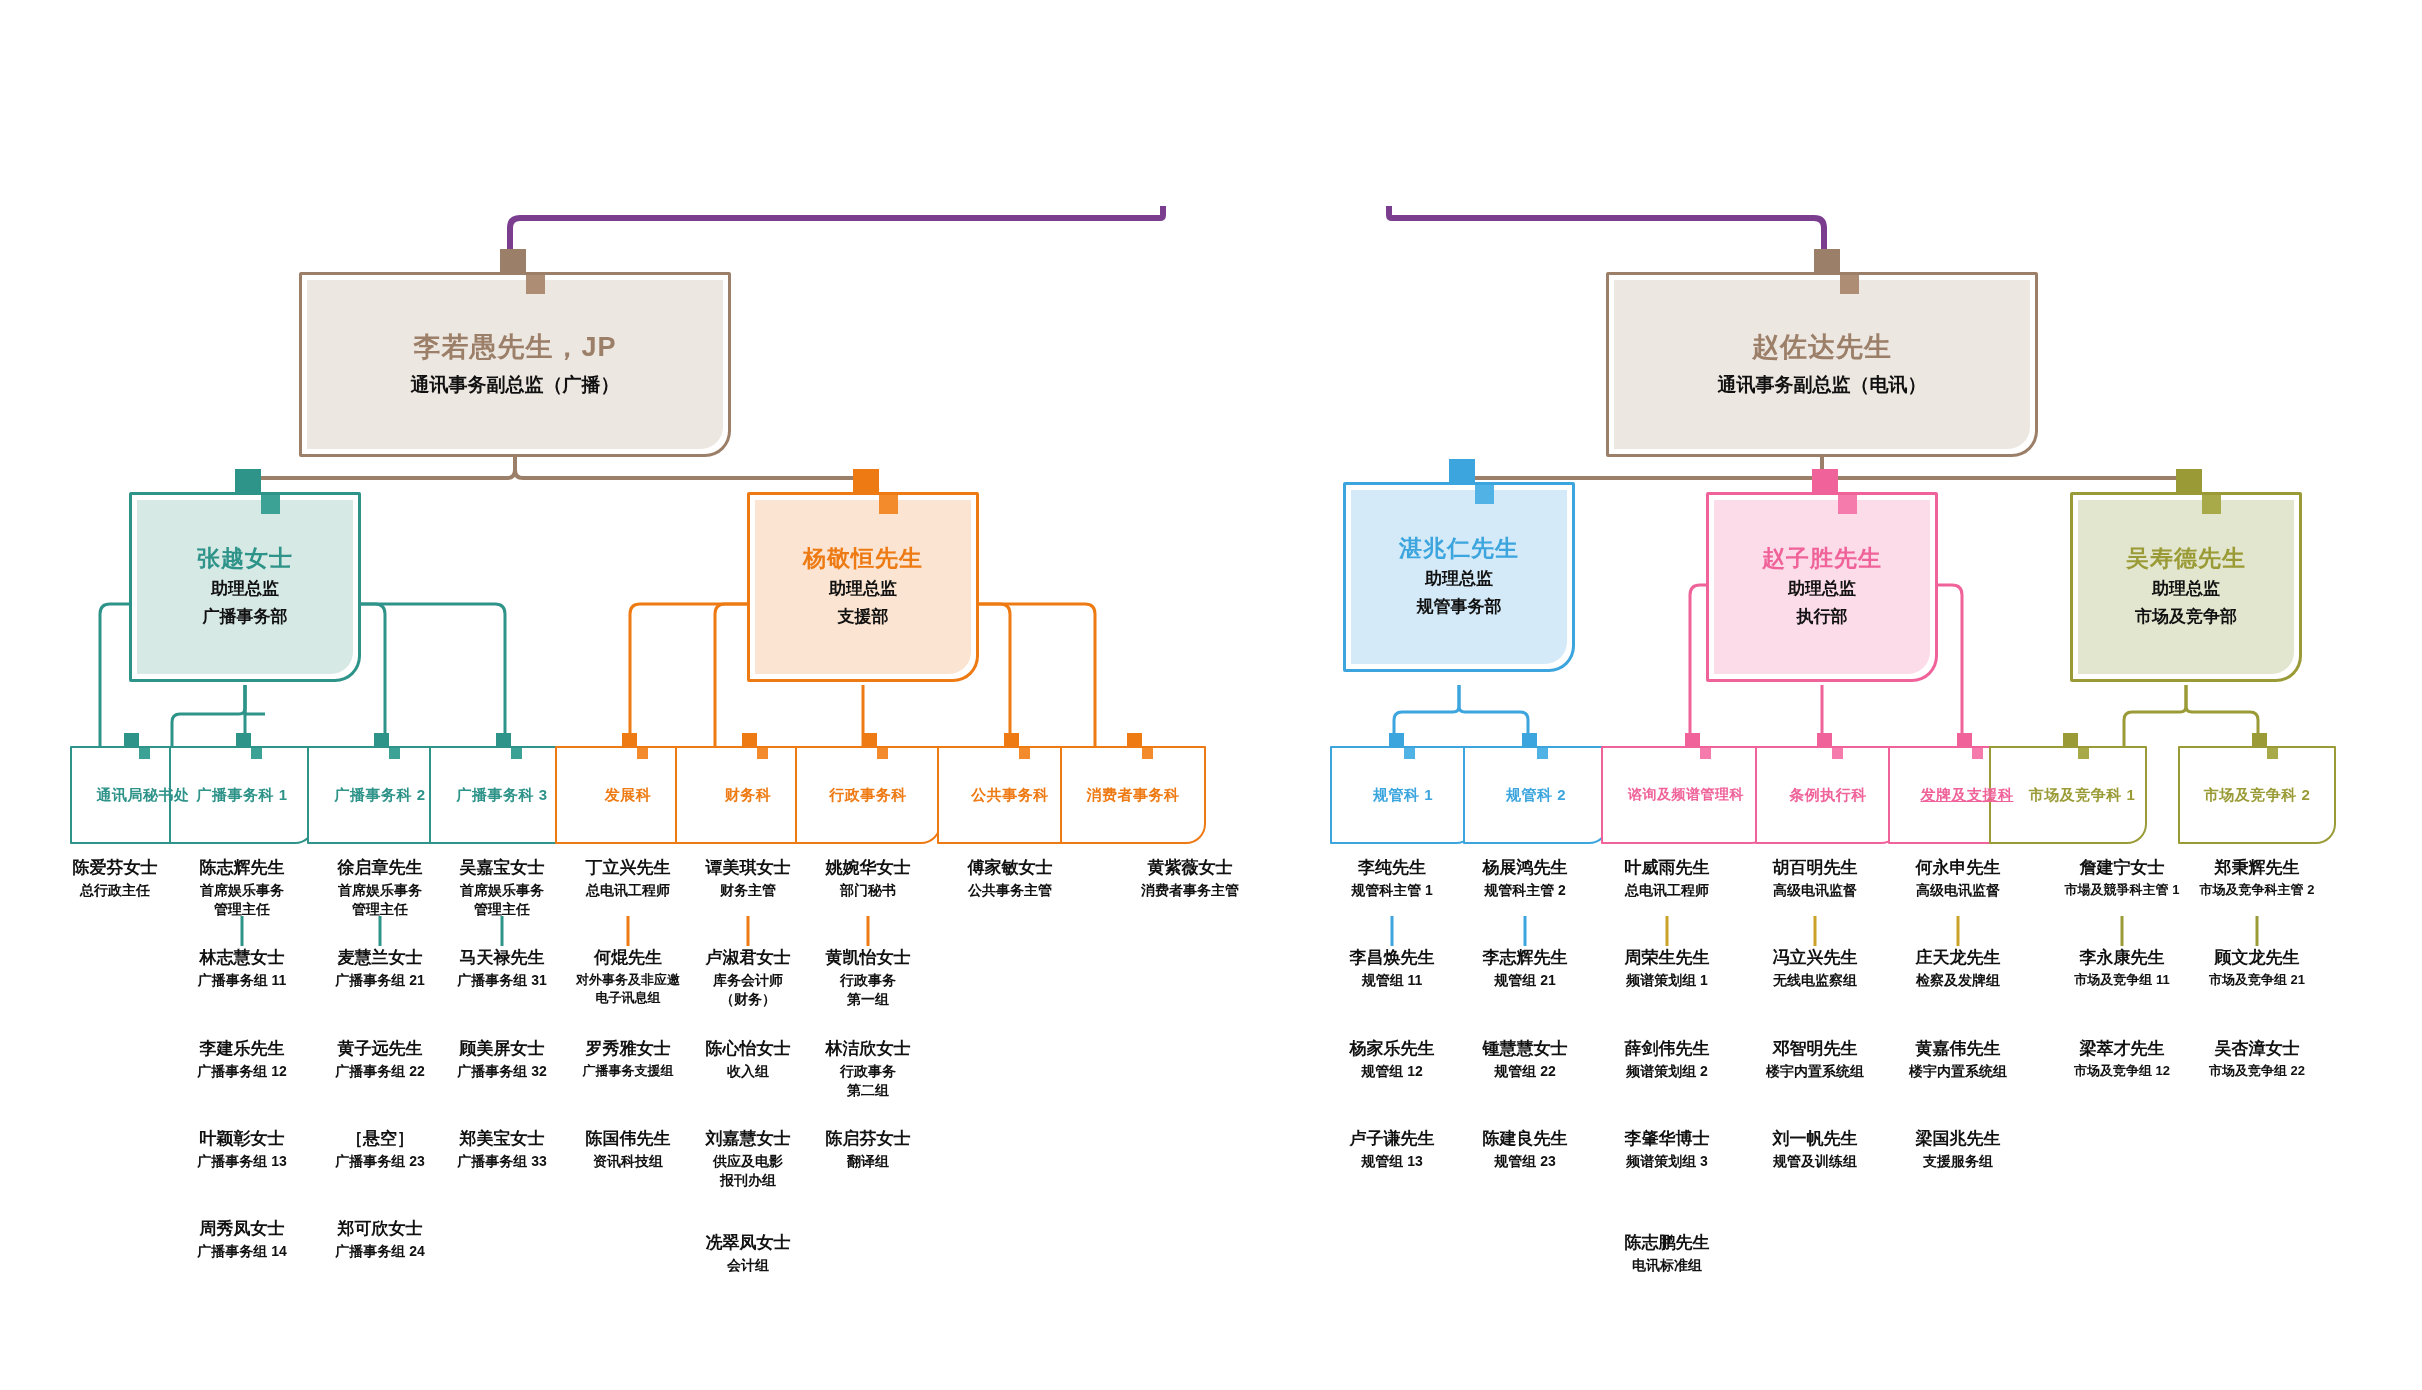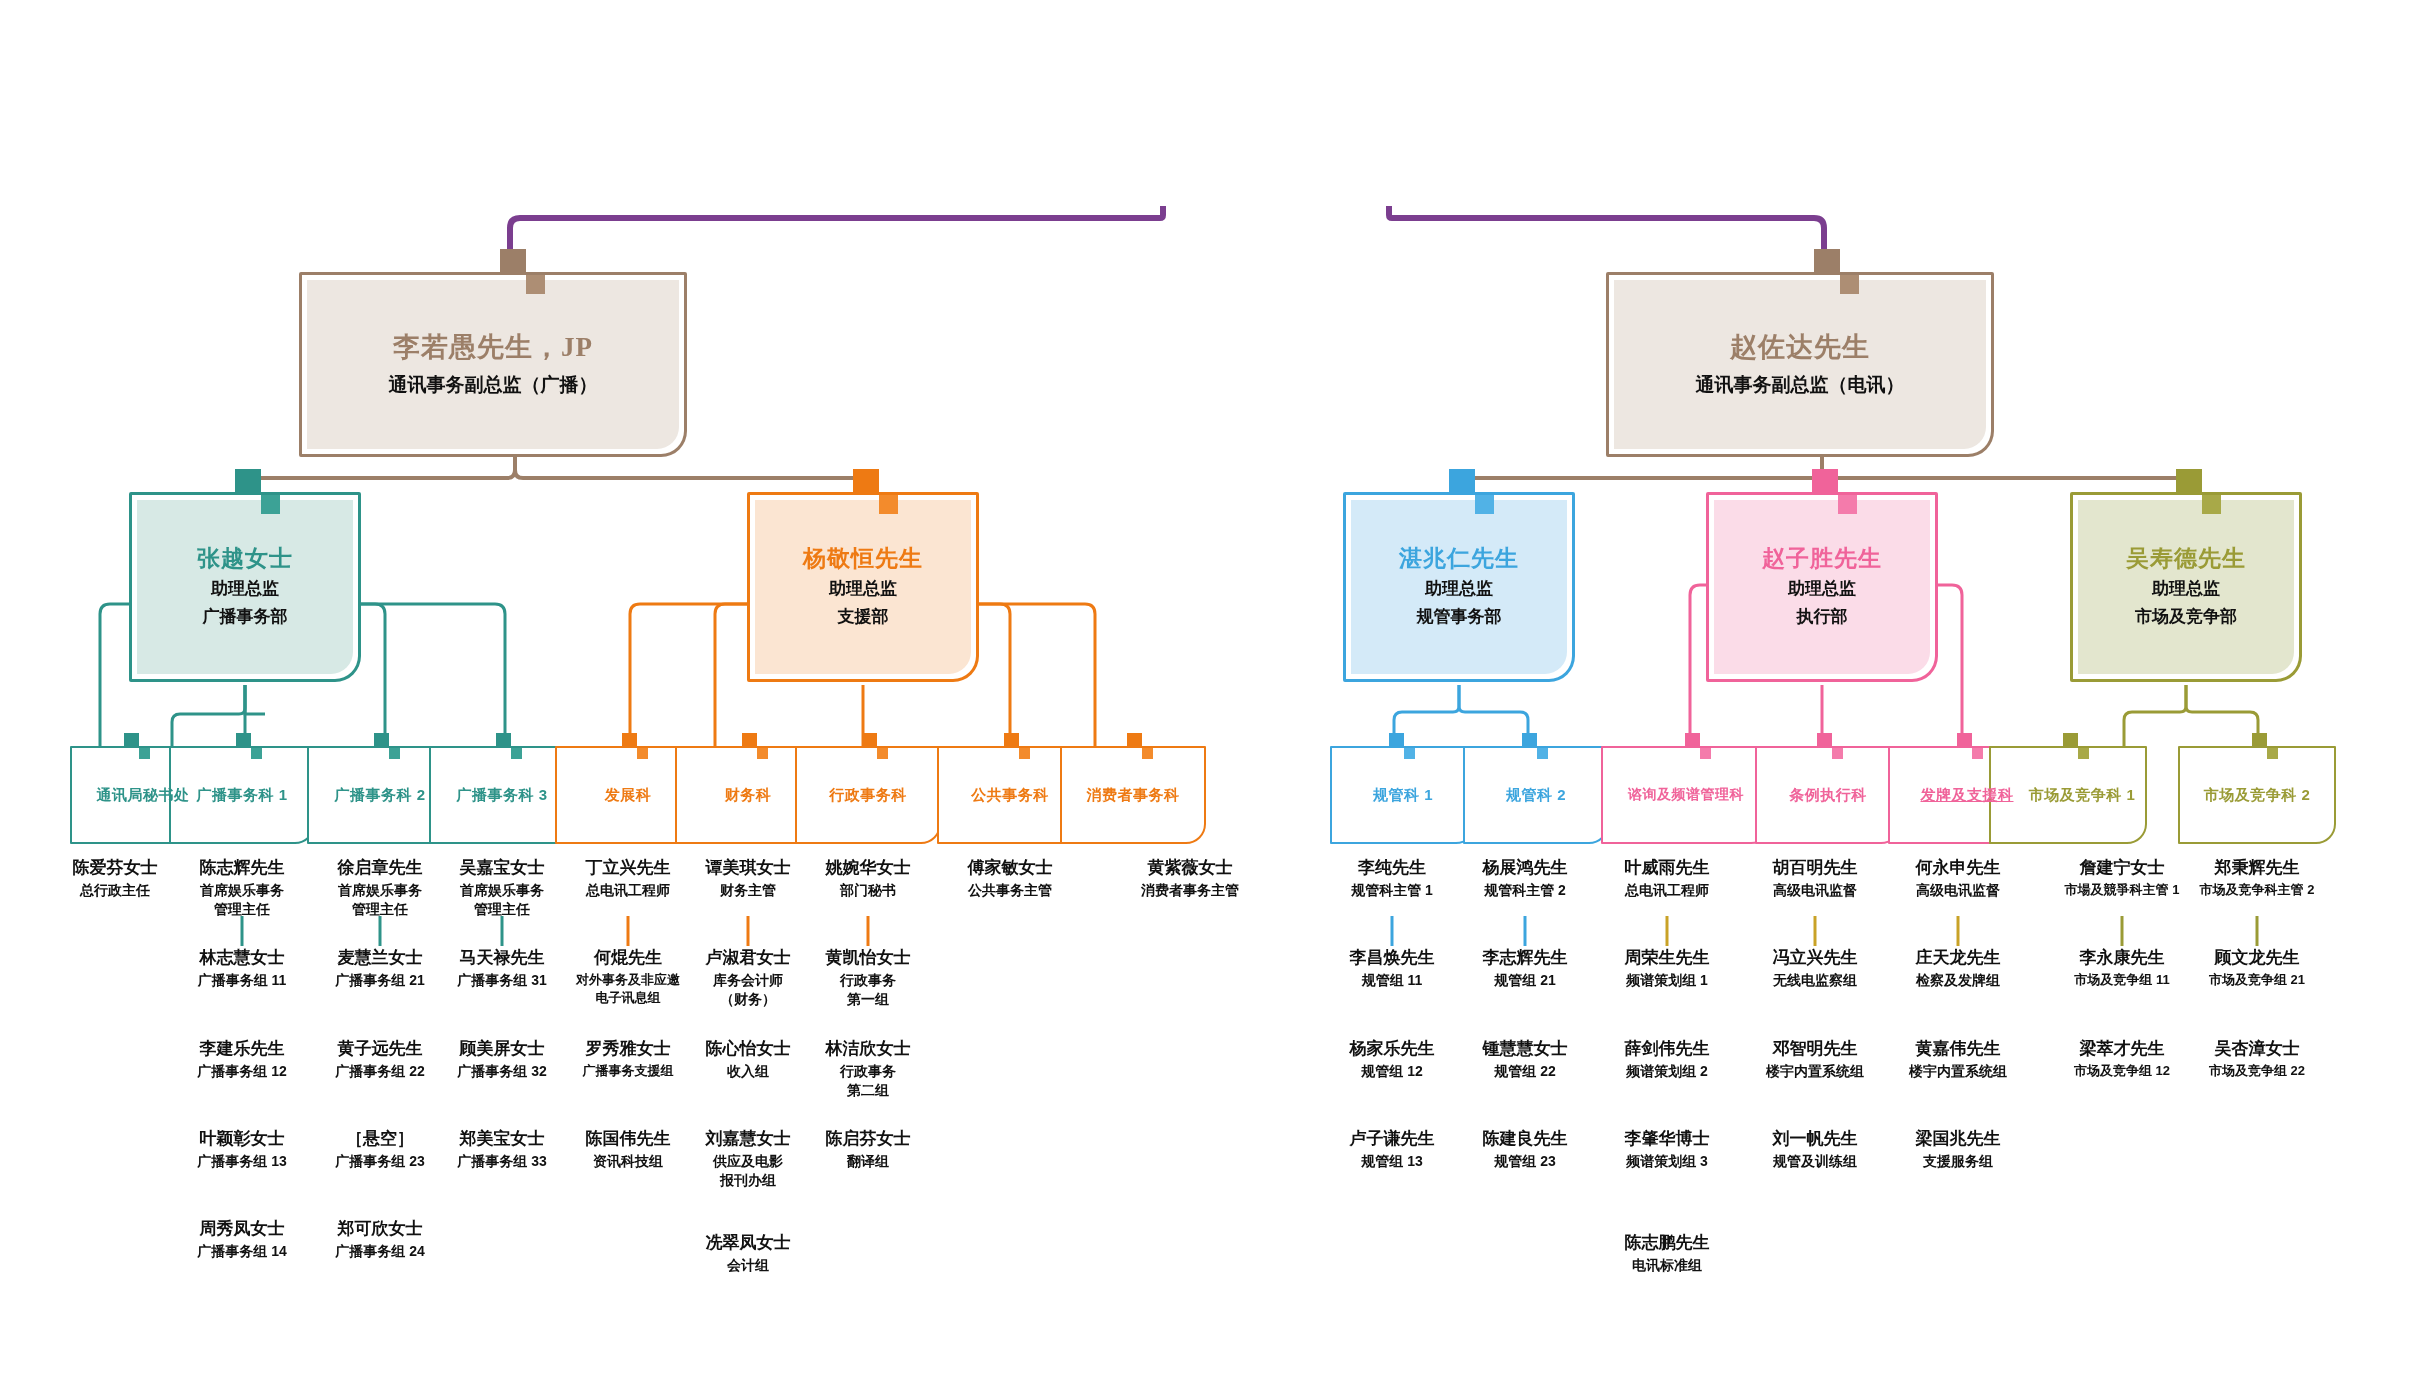--- a/index.html
+++ b/index.html
@@ -50,21 +50,21 @@
     color: #111;
     line-height: 1.45;
     font-weight: bold;
   }
 
   
   .lvl1 { width: 424px; height: 185px; }
   .lvl1 .title { font-size: 29px; letter-spacing: 1px; }
   .lvl1 .sub   { font-size: 19px; margin-top: 6px; }
 
-  .lvl2 { width: 388px; height: 185px; font-family: Liberation Serif, serif; }
+  .lvl2 { width: 432px; height: 185px; }
   .lvl2 .title { font-size: 27px; letter-spacing: 1px; }
   .lvl2 .sub   { font-size: 19px; margin-top: 6px; }
 
   .lvl3 { width: 232px; height: 190px; }
   .lvl3 .title { font-size: 23px; letter-spacing: 1px; }
   .lvl3 .sub   { font-size: 17px; margin-top: 4px; }
 
   .lvl4 {
     width: 146px; height: 98px;
     border-width: 2px;
@@ -200,21 +200,21 @@
     <span class="inner" style="background:#FBE5D2;"></span>
     <span class="tab-big" style="background:#EE7A13; left:103px; top:-26px;"></span>
     <span class="tab-small" style="background:#F38B2C; left:129px; top:0px;"></span>
     <div class="txt">
       <div class="title" style="color:#EE7A13;">杨敬恒先生</div>
       <div class="sub">助理总监</div>
       <div class="sub">支援部</div>
     </div>
   </div>
 
-  <div class="node lvl3" style="left:1343px; top:492px; border-color:#3CA5DE;">
+  <div class="node lvl3" style="left:1343px; top:482px; border-color:#3CA5DE;">
     <span class="inner" style="background:#D4EAF8;"></span>
     <span class="tab-big" style="background:#3CA5DE; left:103px; top:-26px;"></span>
     <span class="tab-small" style="background:#51B2E6; left:129px; top:0px;"></span>
     <div class="txt">
       <div class="title" style="color:#3CA5DE;">湛兆仁先生</div>
       <div class="sub">助理总监</div>
       <div class="sub">规管事务部</div>
     </div>
   </div>
 

